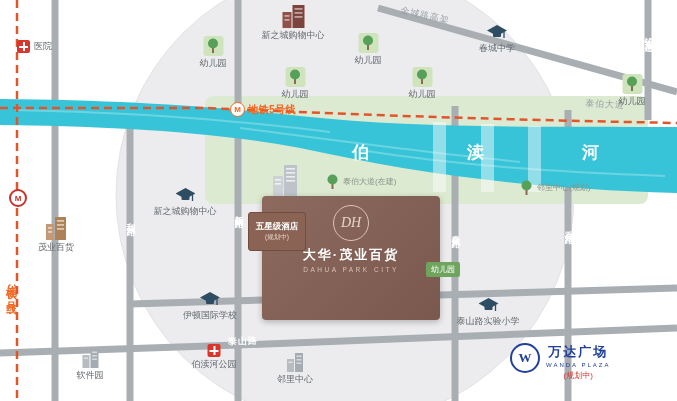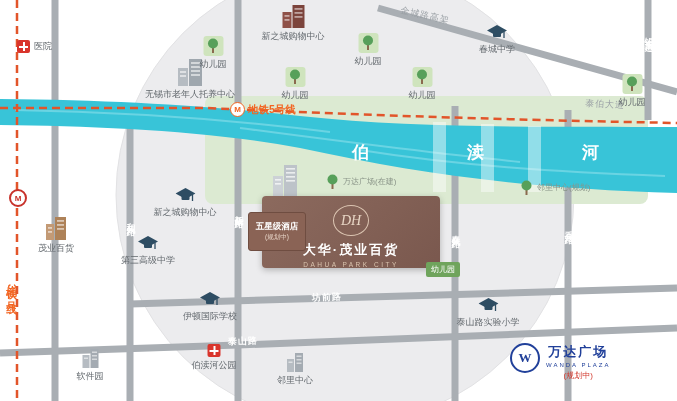--- a/index.html
+++ b/index.html
@@ -1,21 +1,21 @@
 <!DOCTYPE html>
 <html><head>
 <meta charset="utf-8">
 <style>
   html,body{margin:0;padding:0;background:#fff;}
   .map{position:relative;width:677px;height:401px;background:#fff;overflow:hidden;
        font-family:"Liberation Sans", sans-serif;}
   .abs{position:absolute;}
   
   .poi{position:absolute;display:flex;flex-direction:column;align-items:center;gap:3px;
-       transform:translate(-50%,0);z-index:5;}
+       transform:translate(-50%,0);z-index:5;font-family:Liberation Mono, monospace;}
   .poi-row{position:absolute;display:flex;flex-direction:row;align-items:center;gap:4px;z-index:5;}
   .lbl{font-size:9px;color:#62686d;white-space:nowrap;text-align:center;line-height:1.15;}
   .lbl.small{font-size:8px;color:#8a9488;}
   
   .kg{width:20px;height:20px;background:#cfe4bd;border-radius:3px;display:flex;
       align-items:center;justify-content:center;}
   
   .cross{width:13px;height:13px;background:#d9352c;border-radius:2px;position:relative;flex:none;}
   .cross:before{content:"";position:absolute;left:5.5px;top:2px;width:2px;height:9px;background:#fff;}
   .cross:after{content:"";position:absolute;top:5.5px;left:2px;width:9px;height:2px;background:#fff;}
@@ -32,21 +32,21 @@
       color:#f26522;font-weight:bold;font-size:10.5px;white-space:nowrap;}
   .m3{position:absolute;writing-mode:vertical-rl;color:#f26522;font-weight:bold;font-size:10.5px;
       letter-spacing:3px;z-index:6;white-space:nowrap;}
   .m-roundel{width:13px;height:13px;border-radius:50%;background:#fff;border:1.5px solid #f26522;
              color:#f26522;font-size:8px;font-weight:bold;display:flex;align-items:center;
              justify-content:center;line-height:1;flex:none;}
   .station{position:absolute;left:9px;top:189px;width:14px;height:14px;border-radius:50%;
            background:#fff;border:2px solid #c8322b;color:#c8322b;font-size:8px;font-weight:bold;
            display:flex;align-items:center;justify-content:center;z-index:6;}
   
-  .block{position:absolute;left:262px;top:196px;width:178px;height:72px;border-radius:4px;
+  .block{position:absolute;left:262px;top:196px;width:178px;height:124px;border-radius:4px;
          background:linear-gradient(135deg,#8c6a5e,#7a584e);box-shadow:0 2px 6px rgba(0,0,0,.25);
          display:flex;flex-direction:column;align-items:center;z-index:6;}
   .logo{margin-top:9px;width:34px;height:34px;border:1.5px solid #dcc5b2;border-radius:50%;
         color:#e8d6c5;display:flex;align-items:center;justify-content:center;
         font-family:"Liberation Serif", serif;font-style:italic;font-size:14px;}
   .bname{margin-top:5px;color:#fff;font-size:13px;font-weight:bold;letter-spacing:2px;white-space:nowrap;}
   .ben{margin-top:2px;color:#d9c3ae;font-size:6.5px;letter-spacing:2.5px;white-space:nowrap;}
   .hotel{position:absolute;left:248px;top:212px;width:52px;background:#8a6355;border:1px solid #6f4d41;
          border-radius:3px;color:#fff;text-align:center;padding:8px 2px;z-index:7;}
   .hotel .t1{font-size:8.5px;font-weight:bold;white-space:nowrap;}
@@ -114,35 +114,20 @@
     <span>地铁5号线</span>
   </div>
   <div class="m3" style="left:5px;top:278px">地铁3号线</div>
   <div class="station">M</div>
 
   <div class="poi-row" style="left:17px;top:40px">
     <span class="cross"></span>
     <span class="lbl">医院</span>
   </div>
 
-  <div class="poi" style="left:190px;top:58px">
-    <svg width="26" height="28" viewBox="0 0 26 28">
-      <rect x="1" y="10" width="10" height="18" fill="#b6bcc2"></rect>
-      <rect x="12" y="1" width="13" height="27" fill="#9fa7ae"></rect>
-      <g fill="#fff" opacity=".55">
-        <rect x="14" y="4" width="9" height="2"></rect>
-          <rect x="14" y="8" width="9" height="2"></rect>
-        <rect x="14" y="12" width="9" height="2"></rect>
-          <rect x="14" y="16" width="9" height="2"></rect>
-        <rect x="3" y="13" width="6" height="2"></rect>
-          <rect x="3" y="17" width="6" height="2"></rect>
-      </g>
-    </svg>
-    <div class="lbl">无锡市老年人托养中心</div>
-  </div>
 
   <div class="poi" style="left:293px;top:4px">
     <svg width="24" height="24" viewBox="0 0 24 24">
       <rect x="1" y="8" width="9" height="16" fill="#8f5148"></rect>
       <rect x="11" y="1" width="12" height="23" fill="#7c443c"></rect>
       <g fill="#fff" opacity=".5">
         <rect x="13" y="4" width="8" height="1.8"></rect>
           <rect x="13" y="8" width="8" height="1.8"></rect>
         <rect x="13" y="12" width="8" height="1.8"></rect>
           <rect x="3" y="11" width="5" height="1.8"></rect>
@@ -205,21 +190,21 @@
       </svg>
     </span>
     <div class="lbl">幼儿园</div>
   </div>
 
   <div class="poi-row" style="left:326px;top:174px">
     <svg width="13" height="16" viewBox="0 0 13 16">
       <rect x="5.5" y="8" width="2" height="7" fill="#8b6a4f"></rect>
         <circle cx="6.5" cy="5.5" r="5" fill="#57a05a"></circle>
     </svg>
-    <span class="lbl small">万达广场(在建)</span>
+    <span class="lbl small">泰伯大道(在建)</span>
   </div>
   <div class="poi-row" style="left:520px;top:180px">
     <svg width="13" height="16" viewBox="0 0 13 16">
       <rect x="5.5" y="8" width="2" height="7" fill="#8b6a4f"></rect>
         <circle cx="6.5" cy="5.5" r="5" fill="#57a05a"></circle>
     </svg>
     <span class="lbl small">邻里中心(规划)</span>
   </div>
 
   <div class="poi" style="left:56px;top:216px">
@@ -237,28 +222,20 @@
     <div class="lbl">茂业百货</div>
   </div>
 
   <div class="poi" style="left:185px;top:188px">
     <svg width="20" height="16" viewBox="0 0 20 16">
       <polygon points="10,0 20,5.5 10,11 0,5.5" fill="#2e4d63"></polygon>
       <rect x="6" y="7" width="8" height="5" rx="1" fill="#2e4d63"></rect>
       <path d="M17,6.5 V13" stroke="#2e4d63" stroke-width="1.3" fill="none"></path>
     </svg>
     <div class="lbl">新之城购物中心</div>
-  </div>
-  <div class="poi" style="left:148px;top:236px">
-    <svg width="20" height="16" viewBox="0 0 20 16">
-      <polygon points="10,0 20,5.5 10,11 0,5.5" fill="#2e4d63"></polygon>
-      <rect x="6" y="7" width="8" height="5" rx="1" fill="#2e4d63"></rect>
-      <path d="M17,6.5 V13" stroke="#2e4d63" stroke-width="1.3" fill="none"></path>
-    </svg>
-    <div class="lbl">第三高级中学</div>
   </div>
   <div class="poi" style="left:210px;top:292px">
     <svg width="20" height="16" viewBox="0 0 20 16">
       <polygon points="10,0 20,5.5 10,11 0,5.5" fill="#2e4d63"></polygon>
       <rect x="6" y="7" width="8" height="5" rx="1" fill="#2e4d63"></rect>
       <path d="M17,6.5 V13" stroke="#2e4d63" stroke-width="1.3" fill="none"></path>
     </svg>
     <div class="lbl">伊顿国际学校</div>
   </div>
   <div class="poi" style="left:488px;top:298px">

